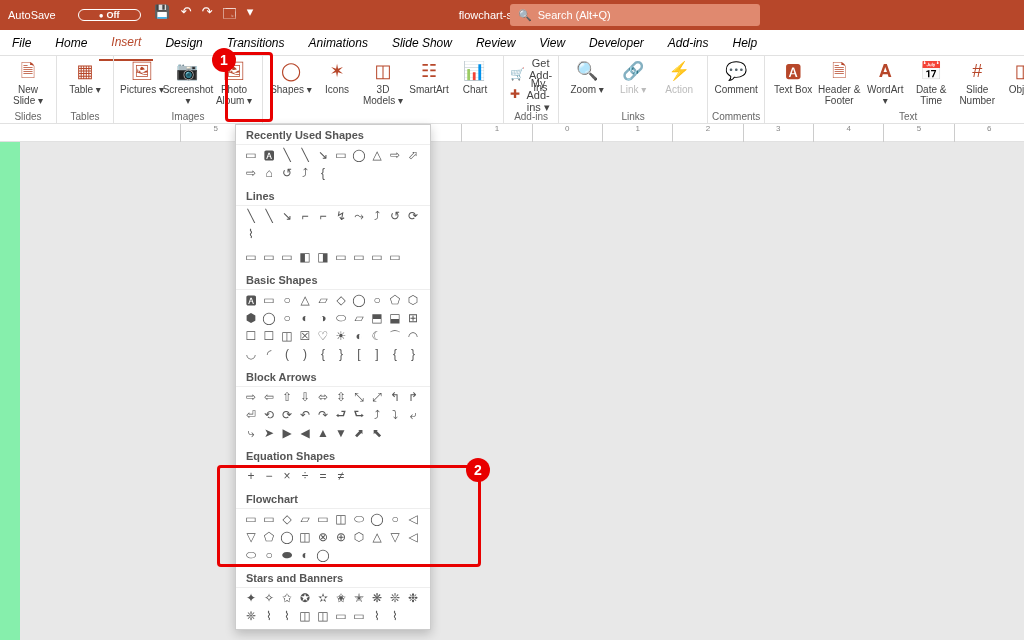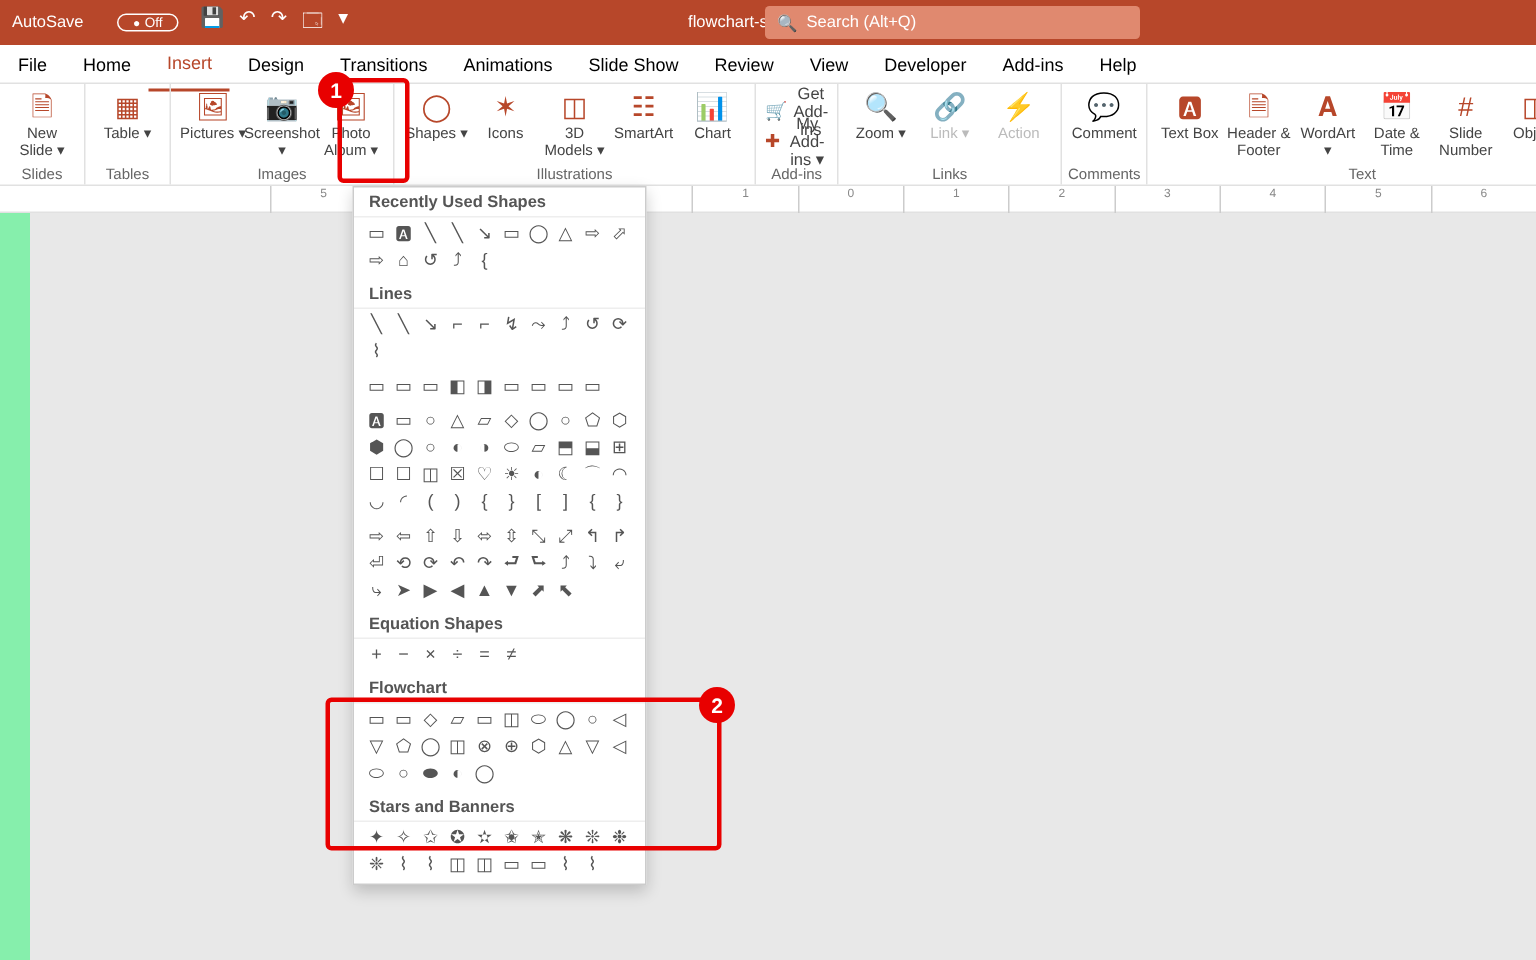--- a/index.html
+++ b/index.html
@@ -1,29 +1,29 @@
 <!DOCTYPE html>
 <html><head>
 <meta charset="utf-8">
 <style>
 * { margin:0; padding:0; box-sizing:border-box; font-family:"Segoe UI",Arial,sans-serif; }
 body { width:1024px; height:640px; background:#f0f0f0; overflow:hidden; position:relative; }
 
 
 .titlebar { height:30px; background:#b7472a; display:flex; align-items:center; color:#fff; font-size:11px; }
 .titlebar .autosave { margin-left:8px; display:flex; align-items:center; gap:22px; }
-.toggle-pill { border:1px solid #fff; border-radius:8px; padding:0 10px; font-size:9px; display:flex; align-items:center; gap:3px; }
+.toggle-pill { border:1px solid #fff; border-radius:8px; padding:0 20px; font-size:9px; display:flex; align-items:center; gap:3px;font-weight:bold; }
 .toggle-pill::before { content:"●"; font-size:8px; }
 .qat { display:flex; gap:10px; margin-left:14px; font-size:13px; }
 .titlebar .doctitle { position:absolute; left:50%; transform:translateX(-50%); display:flex; justify-content:center; }
 .titlebar .search { position:absolute; left:510px; top:4px; width:250px; height:22px; background:#e0896f; border-radius:3px; display:flex; align-items:center; padding:0 8px; gap:6px; }
 
 
 .ribbon-tabs { height:26px; background:#fff; display:flex; align-items:center; border-bottom:1px solid #e1e1e1; font-size:12px; }
-.rtab { padding:0 12px; height:36px; display:flex; align-items:center; cursor:pointer; }
+.rtab { padding:0 12px; height:36px; display:flex; align-items:center; cursor:pointer;font-style:italic; }
 .rtab.active { color:#b7472a; border-bottom:2px solid #b7472a; }
 
 
 .ribbon { height:68px; background:#fff; border-bottom:1px solid #e1e1e1; display:flex; }
 .rg { border-right:1px solid #e1e1e1; display:flex; flex-direction:column; align-items:center; justify-content:flex-start; padding:2px 6px 0; position:relative; }
 .rg .lbl { position:absolute; bottom:1px; left:0; right:0; text-align:center; font-size:10px; color:#666; }
 .rg .btns { display:flex; gap:2px; }
 .rb { display:flex; flex-direction:column; align-items:center; justify-content:flex-start; width:44px; height:54px; font-size:10px; color:#444; text-align:center; line-height:1.1; cursor:pointer; }
 .rb .ico { font-size:18px; color:#b7472a; margin:4px 0 2px; }
 .rb.sm { width:auto; height:18px; flex-direction:row; font-size:11px; gap:4px; justify-content:flex-start; }
@@ -153,21 +153,20 @@
         </div>
         <div class="rb">
           <span class="ico">☷</span>
           <span>SmartArt</span>
         </div>
         <div class="rb">
           <span class="ico">📊</span>
           <span>Chart</span>
         </div>
       </div>
-      <div class="lbl">Illustrations</div>
     </div>
     <div class="rg">
       <div class="btns">
         <div class="stack">
           <div class="rb sm">
             <span class="ico">🛒</span>
             <span>Get Add-ins</span>
           </div>
           <div class="rb sm">
             <span class="ico">✚</span>
@@ -333,20 +332,21 @@
       <div class="shp">▭</div>
       <div class="shp">▭</div>
       <div class="shp">▭</div>
       <div class="shp">◧</div>
       <div class="shp">◨</div>
       <div class="shp">▭</div>
       <div class="shp">▭</div>
       <div class="shp">▭</div>
       <div class="shp">▭</div>
     </div>
+    <div class="cat">Basic Shapes</div>
     <div class="shape-row">
       <div class="shp">🅰</div>
       <div class="shp">▭</div>
       <div class="shp">○</div>
       <div class="shp">△</div>
       <div class="shp">▱</div>
       <div class="shp">◇</div>
       <div class="shp">◯</div>
       <div class="shp">○</div>
       <div class="shp">⬠</div>
@@ -375,20 +375,21 @@
       <div class="shp">◜</div>
       <div class="shp">(</div>
       <div class="shp">)</div>
       <div class="shp">{</div>
       <div class="shp">}</div>
       <div class="shp">[</div>
       <div class="shp">]</div>
       <div class="shp">{</div>
       <div class="shp">}</div>
     </div>
+    <div class="cat">Block Arrows</div>
     <div class="shape-row">
       <div class="shp">⇨</div>
       <div class="shp">⇦</div>
       <div class="shp">⇧</div>
       <div class="shp">⇩</div>
       <div class="shp">⬄</div>
       <div class="shp">⇳</div>
       <div class="shp">⤡</div>
       <div class="shp">⤢</div>
       <div class="shp">↰</div>

